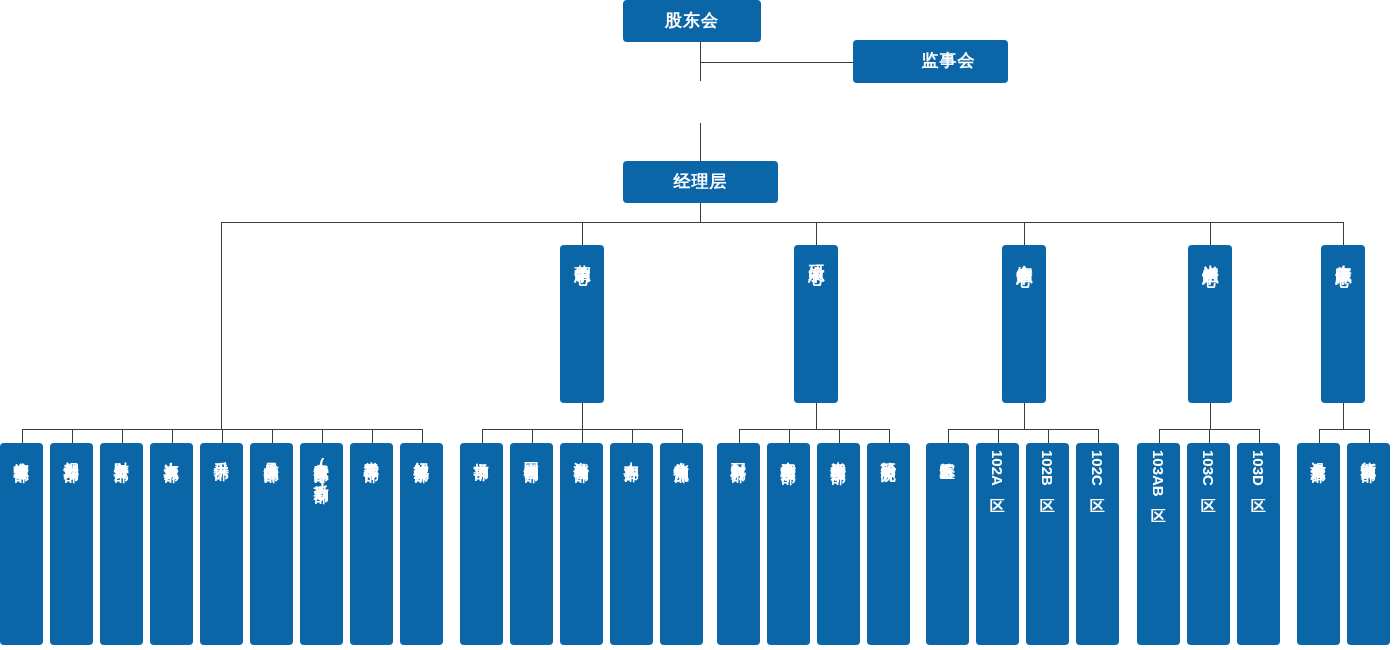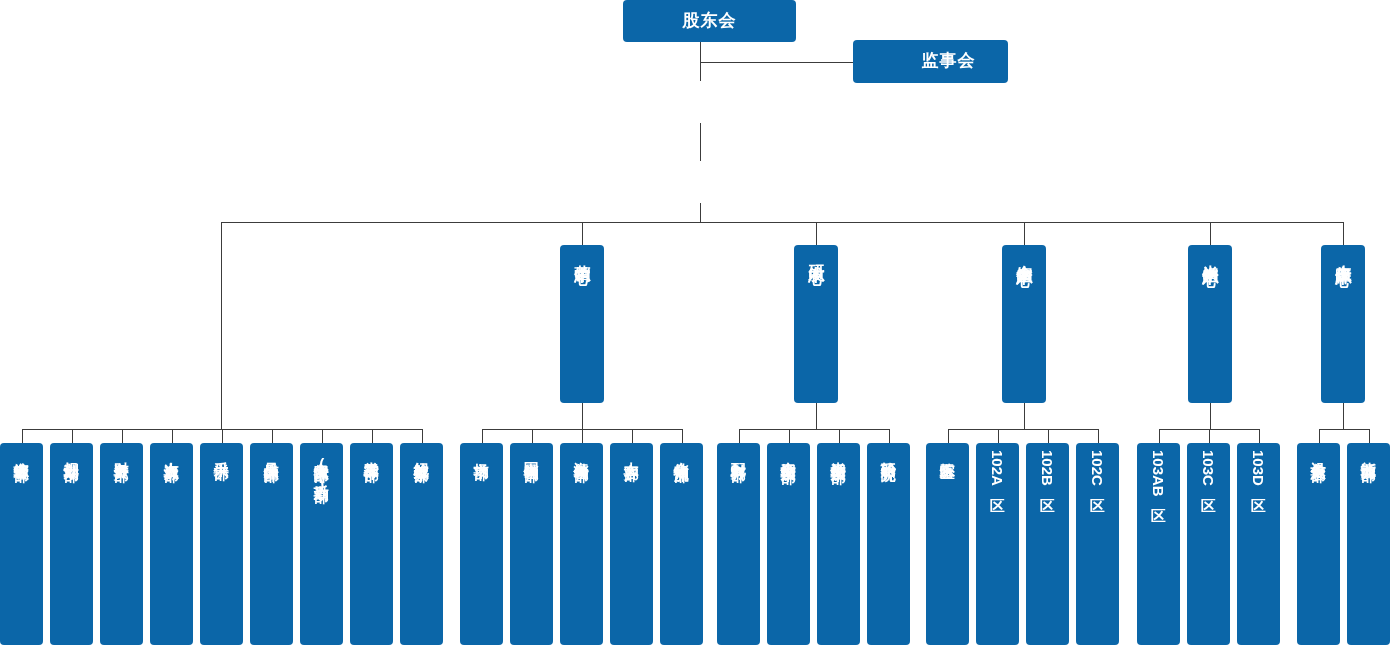--- a/index.html
+++ b/index.html
@@ -117,29 +117,32 @@
       <div class="line vline" style="left: 1097.5px; top: 429px; height: 14px;"></div>
       <div class="line hline" style="left: 1158.5px; top: 429px; width: 100px;"></div>
       <div class="line vline" style="left: 1158.5px; top: 429px; height: 14px;"></div>
       <div class="line vline" style="left: 1208.5px; top: 429px; height: 14px;"></div>
       <div class="line vline" style="left: 1258.5px; top: 429px; height: 14px;"></div>
       <div class="line hline" style="left: 1318.5px; top: 429px; width: 50px;"></div>
       <div class="line vline" style="left: 1318.5px; top: 429px; height: 14px;"></div>
       <div class="line vline" style="left: 1368.5px; top: 429px; height: 14px;"></div>
     </div>
 
-  <div class="node h" style="left:623px;top:0px;width:173px;height:42px;align-items:center;">
+  <div class="node h" style="left:623px;top:0px;width:138px;height:42px;align-items:center;">
     <span>股东会</span>
   </div>
 
   <div class="node h" style="left:853px;top:40px;width:155px;height:43px;padding-left:36px;">
     <span>监事会</span>
   </div>
 
 
+  <div class="node h" style="left:623px;top:161px;width:155px;height:42px;">
+    <span>经理层</span>
+  </div>
 
   <div class="node v" style="left:560px;top:245px;width:44px;height:158px;">
     <span>营销中心</span>
   </div>
   <div class="node v" style="left:794px;top:245px;width:44px;height:158px;">
     <span>研发中心</span>
   </div>
   <div class="node v" style="left:1002px;top:245px;width:44px;height:158px;">
     <span>全钢生产中心</span>
   </div>

